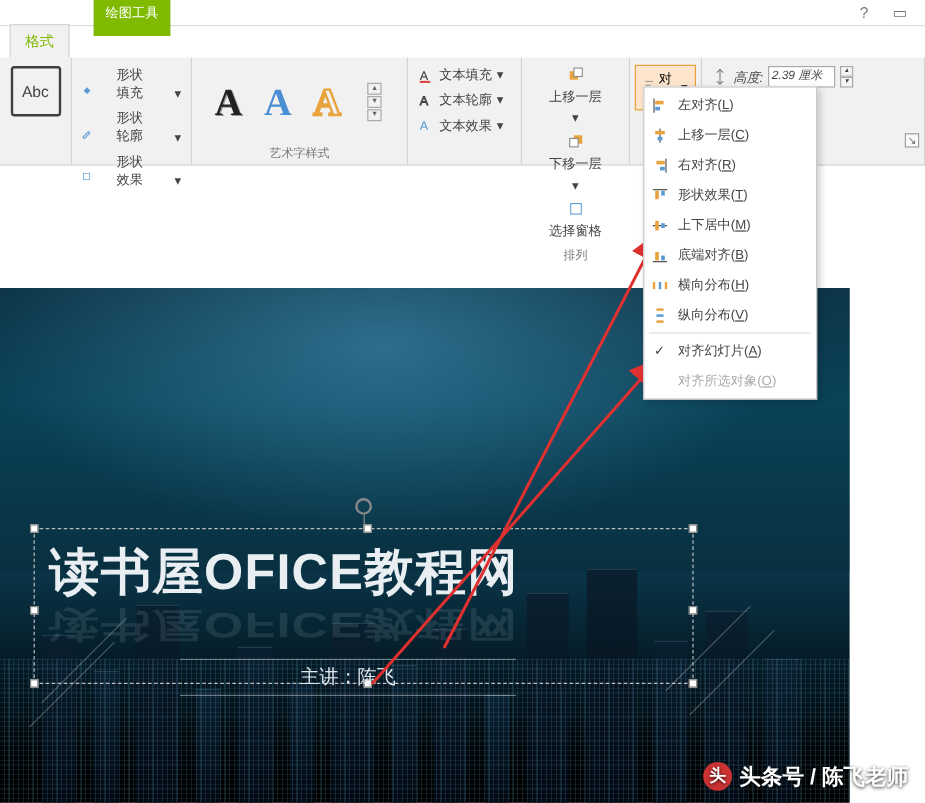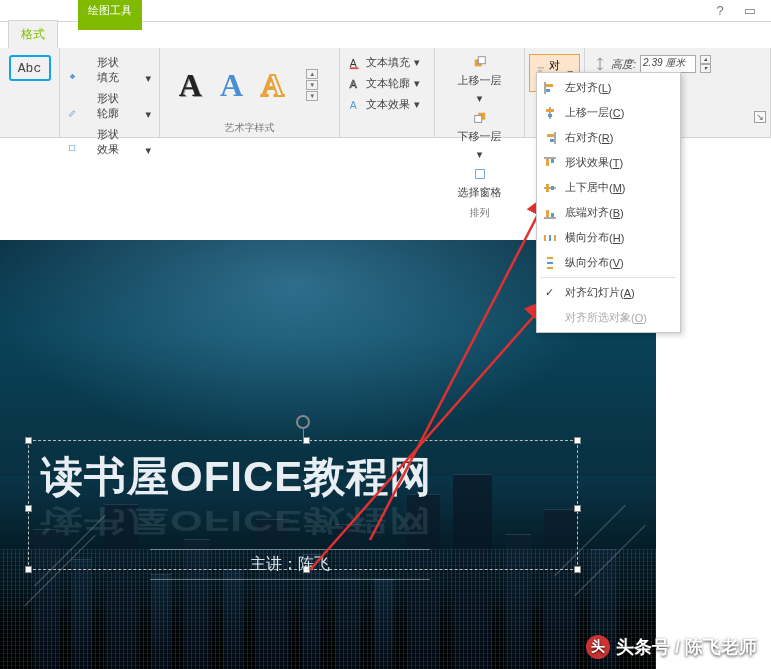--- a/index.html
+++ b/index.html
@@ -12,21 +12,21 @@
   
   .tabs { height: 26px; display: flex; align-items: flex-end; padding-left: 8px; background: #fff; }
   .tab { font-size: 12px; padding: 5px 12px; color: #444; border: 1px solid transparent; border-bottom: none; }
   .tab.active { color: #7fba00; border-color: #d4d4d4; background: #f1f1f1; }
   
   .ribbon { height: 90px; background: #f1f1f1; border-bottom: 1px solid #d4d4d4; display: flex; position: relative; }
   .group { border-right: 1px solid #d4d4d4; padding: 4px 6px 2px 6px; display: flex; flex-direction: column; justify-content: space-between; }
   .group-label { font-size: 10px; color: #777; text-align: center; padding-top: 3px; }
   
   .g1 { width: 60px; }
-  .abc-box { width: 42px; height: 26px; border: 2px solid #0ea5e9; border-radius: 3px; display: flex; align-items: center; justify-content: center; font-size: 13px; color: #444; margin: 3px auto; font-family: Liberation Mono, monospace; }
+  .abc-box { width: 42px; height: 42px; border: 2px solid #404040; border-radius: 3px; display: flex; align-items: center; justify-content: center; font-size: 13px; color: #444; margin: 3px auto; }
   
   .g2 { width: 100px; }
   .shape-row { font-size: 11px; color: #444; padding: 3px 2px; display: flex; align-items: flex-end; gap: 20px; }
   .shape-icon { width: 14px; height: 14px; display: inline-block; }
   
   .g3 { width: 180px; display: flex; flex-direction: column; }
   .wordart-row { display: flex; gap: 18px; justify-content: center; align-items: center; flex: 1; }
   .wa { font-size: 32px; font-family: serif; font-weight: bold; }
   .wa1 { color: #222; text-shadow: 1px 1px 0 #999; }
   .wa2 { color: #4a8fd4; }
@@ -51,21 +51,21 @@
   
   .dropdown { position: absolute; top: 72px; left: 536px; width: 145px; background: #fff; border: 1px solid #c8c8c8; box-shadow: 2px 2px 6px rgba(0,0,0,0.2); z-index: 100; padding: 2px 0; }
   .dd-item { font-size: 11px; color: #444; padding: 5px 10px 5px 28px; position: relative; display: flex; align-items: center; }
   .dd-icon { position: absolute; left: 6px; width: 14px; height: 14px; }
   .dd-sep { height: 1px; background: #e0e0e0; margin: 2px 4px; }
   .dd-check { position: absolute; left: 8px; font-size: 11px; color: #444; }
   .dd-disabled { color: #aaa; }
   .dd-hotkey { text-decoration: underline; }
   .corner-launcher { position: absolute; right: 4px; bottom: 14px; width: 12px; height: 12px; border: 1px solid #a0a0a0; font-size: 9px; text-align: center; line-height: 10px; color: #666; background: #f9f9f9; }
   
-  .slide-area { position: absolute; top: 240px; left: 0; width: 656px; height: 429px; background: linear-gradient(180deg, #0a2838 0%, #0e3a52 30%, #0a3548 55%, #041822 75%, #000 100%); overflow: hidden; }
+  .slide-area { position: absolute; top: 240px; left: 0; width: 708px; height: 429px; background: linear-gradient(180deg, #0a2838 0%, #0e3a52 30%, #0a3548 55%, #041822 75%, #000 100%); overflow: hidden; }
   .water-top { position: absolute; top: 0; left: 0; width: 100%; height: 55%; background: radial-gradient(ellipse at 45% 20%, rgba(80,160,200,0.5), transparent 60%), linear-gradient(180deg, #0d3548, #0a4258 40%, #083040); }
   .city { position: absolute; bottom: 0; left: 0; width: 100%; height: 45%; background: linear-gradient(0deg, #000 0%, transparent 40%); }
   .building { position: absolute; bottom: 0; background: linear-gradient(180deg, #0a2030, #020810); border-top: 1px solid rgba(100,180,220,0.3); }
   .lights { position: absolute; bottom: 0; width: 100%; height: 120px; background: repeating-linear-gradient(90deg, transparent 0 3px, rgba(120,200,240,0.25) 3px 4px), repeating-linear-gradient(0deg, transparent 0 3px, rgba(120,200,240,0.15) 3px 4px); opacity: 0.6; }
   
   .textbox { position: absolute; top: 200px; left: 28px; width: 550px; height: 130px; border: 1px dashed #bbb; }
   .handle { position: absolute; width: 7px; height: 7px; background: #fff; border: 1px solid #888; }
   .rotate-handle { position: absolute; top: -26px; left: 50%; width: 14px; height: 14px; border: 2px solid #888; border-radius: 50%; transform: translateX(-50%); }
   .rotate-handle::after { content: ""; position: absolute; top: 12px; left: 5px; width: 1px; height: 12px; background: #888; }
   .big-title { font-size: 42px; color: #e8eef2; font-weight: bold; padding: 8px 12px; letter-spacing: 1px; }

